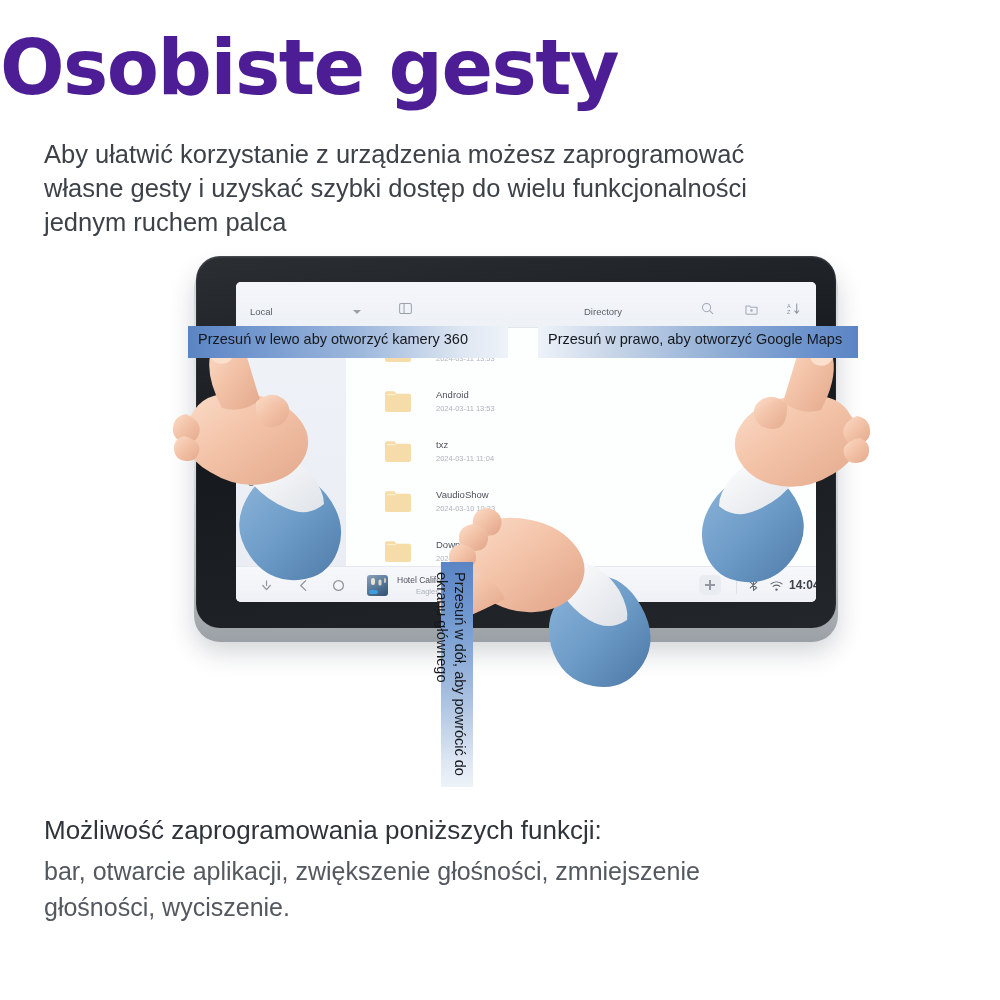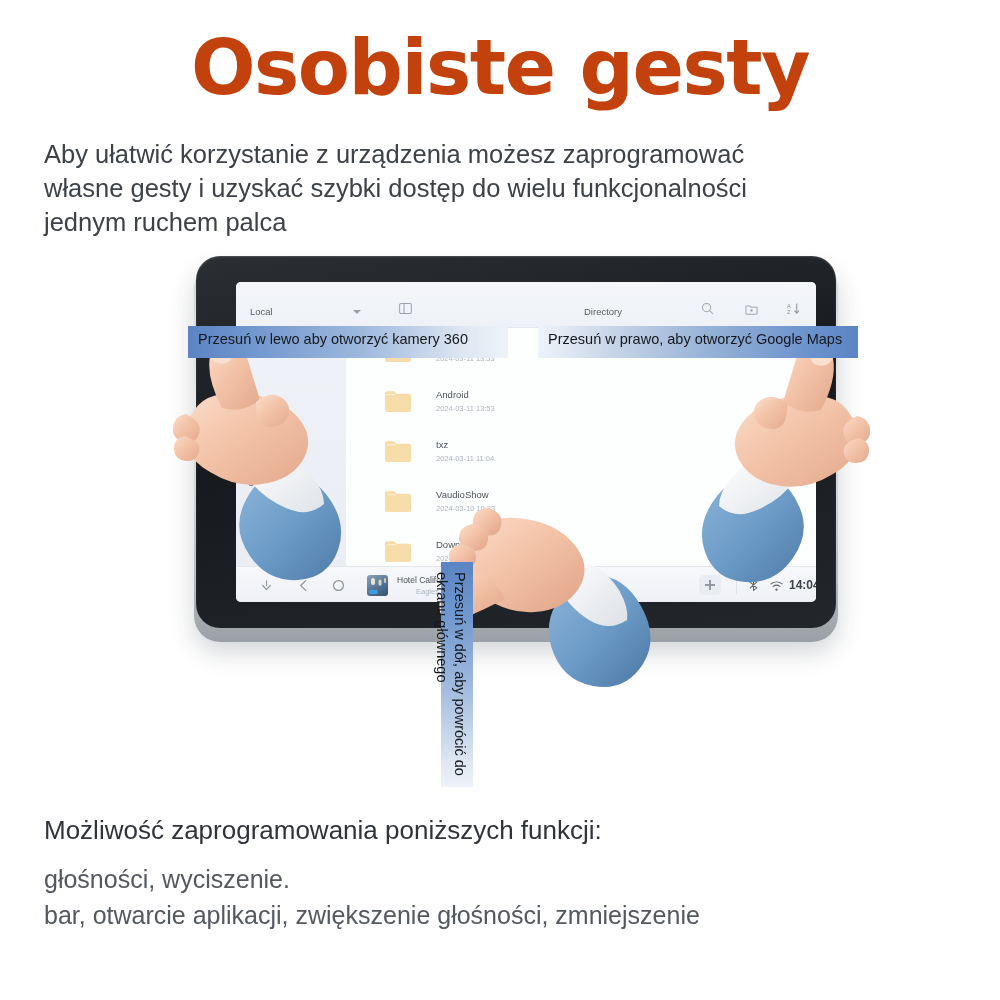--- a/index.html
+++ b/index.html
@@ -8,39 +8,38 @@
     width:1000px; height:1000px;
     background:#ffffff;
     font-family:"Liberation Sans", sans-serif;
     overflow:hidden;
   }
   .page { position:relative; width:1000px; height:1000px; background:#fff; }
 
   
   .headline {
     position:absolute; left:0; top:28px; width:1000px;
-    text-align:center;
     font-size:76px; font-weight:bold; letter-spacing:-1.5px;
-    color:#c2410c; line-height:1.05;
+    color:#4c1d95; line-height:1.05;
     font-family:"DejaVu Sans", sans-serif;
   }
   .intro {
     position:absolute; left:44px; top:138px; width:930px;
     font-size:25.5px; line-height:1.33; color:#3d4148;
     font-family:"Liberation Sans", sans-serif;
     font-weight:400;
   }
   .intro div { white-space:nowrap; }
 
   
   .footer-copy {
     position:absolute; left:44px; top:812px; width:950px;
   }
   .footer-title {
-    font-size:26px; color:#2f333a; line-height:1.42; margin-bottom:12px;
+    font-size:26px; color:#2f333a; line-height:1.42; margin-bottom:4px;
   }
   .footer-body { font-size:25px; color:#54585f; line-height:1.45; }
   .footer-body div { white-space:nowrap; }
 
   
   .tablet-wrap { position:absolute; left:186px; top:252px; width:660px; height:400px; }
 
   .tablet-metal {
     position:absolute; left:8px; top:10px; width:644px; height:380px;
     border-radius:26px;
@@ -421,18 +420,18 @@
     </div>
   </div>
 
   <div class="banner banner-left">Przesuń w lewo aby otworzyć kamery 360</div>
   <div class="banner banner-right">Przesuń w prawo, aby otworzyć Google Maps</div>
   <div class="banner banner-down">Przesuń w dół, aby powrócić do ekranu głównego</div>
 
   <div class="footer-copy">
     <div class="footer-title">Możliwość zaprogramowania poniższych funkcji:</div>
     <div class="footer-body">
+      <div>bar, otwarcie aplikacji, zwiększenie głośności, zmniejszenie</div>
       <div>głośności, wyciszenie.</div>
-      <div>bar, otwarcie aplikacji, zwiększenie głośności, zmniejszenie</div>
     </div>
   </div>
 
 </div>
 
 </body></html>

